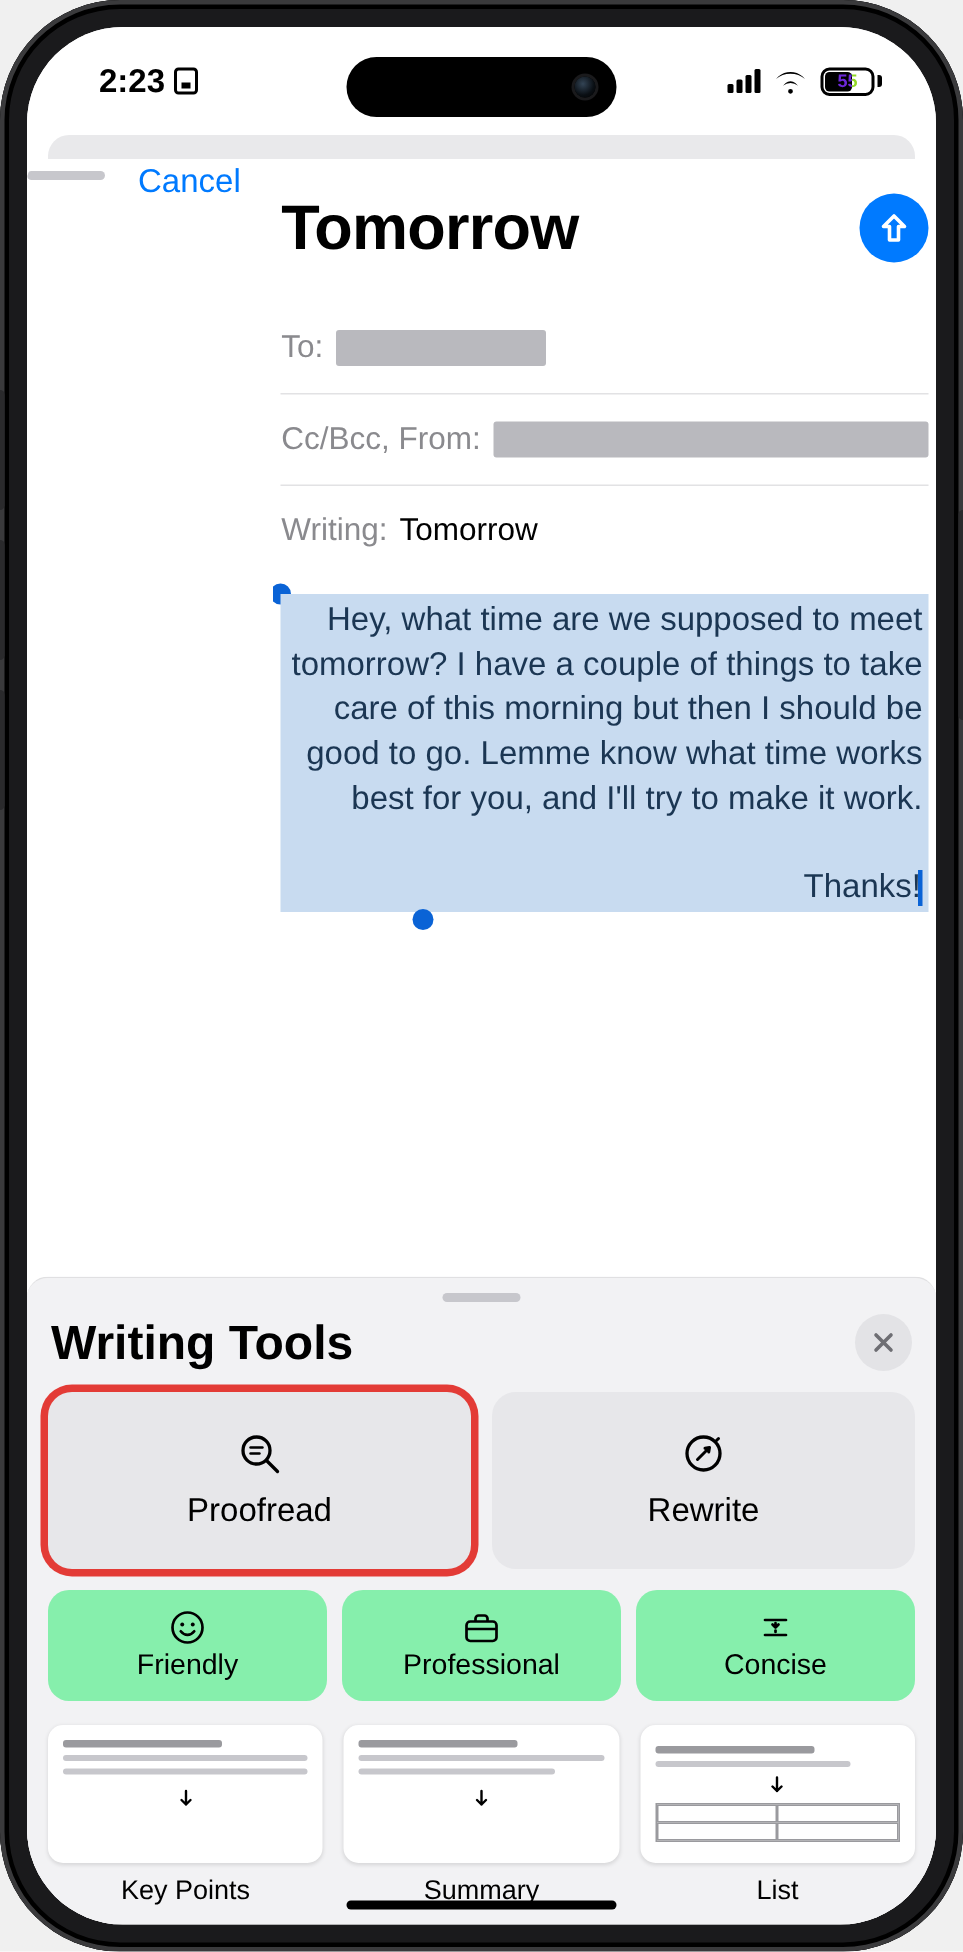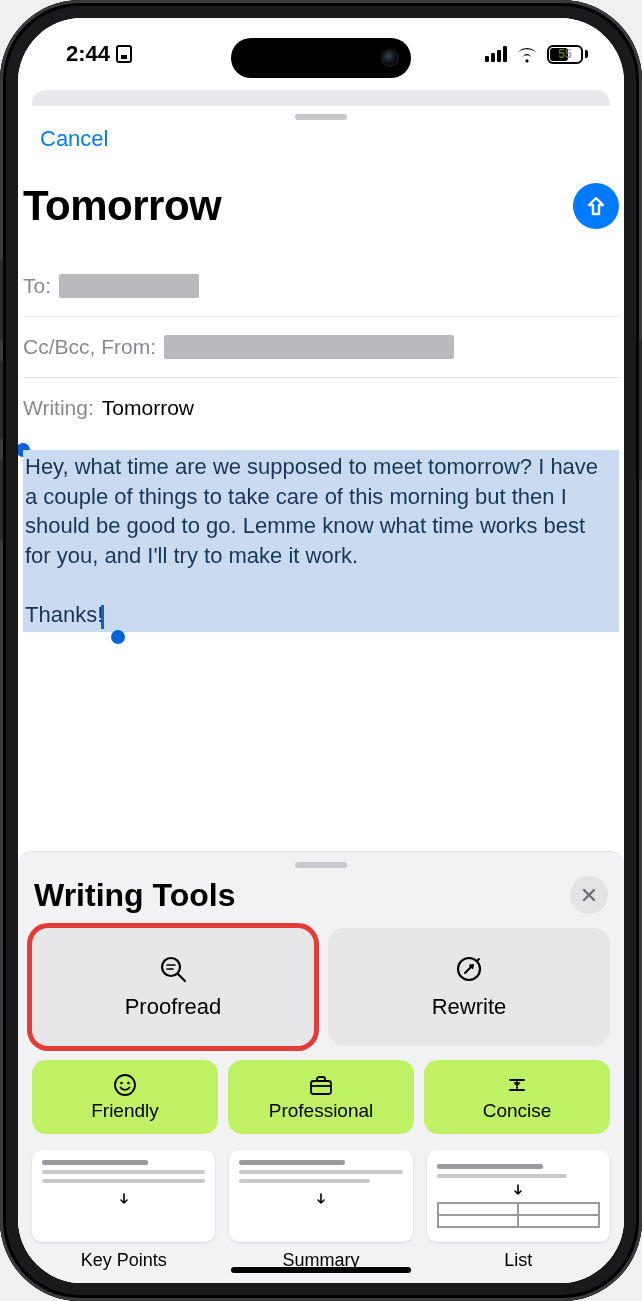--- a/index.html
+++ b/index.html
@@ -75,37 +75,38 @@
   }
   .status-left .ico-box::after{content:"";position:absolute;left:3px;right:3px;bottom:2px;height:4px;background:#000;}
   .status-right { display:flex; align-items:center; gap:8px; }
   .sig-bars { display:flex; gap:2px; align-items:flex-end; height:16px; }
   .sig-bars span { width:4px; background:#000; border-radius:1px; }
   .sig-bars span:nth-child(1){height:6px;} .sig-bars span:nth-child(2){height:9px;}
   .sig-bars span:nth-child(3){height:12px;} .sig-bars span:nth-child(4){height:16px;}
   .battery { display:flex; align-items:center; gap:2px; }
   .battery .body { width:36px;height:19px;border:2px solid #000;border-radius:6px;position:relative;display:flex;align-items:center;justify-content:center; }
   .battery .body::before{content:"";position:absolute;left:1px;top:1px;bottom:1px;width:55%;background:#000;border-radius:3px;}
-  .battery .body span{position:relative;font-size:12px;font-weight:700;color:#4d7c0f;mix-blend-mode:difference;}
+  .battery .body span{position:relative;font-size:12px;font-weight:700;color:#6d28d9;mix-blend-mode:difference;}
   .battery .cap {width:3px;height:8px;background:#000;border-radius:0 2px 2px 0;}
   .bg-sheet-stub {
     height: 22px;
     background: #e9e9eb;
     margin: 0 14px;
     border-radius: 14px 14px 0 0;
   }
   .sheet {
     flex:1;
     background:#fff;
     border-radius: 14px 14px 0 0;
     margin: -6px 0 0 0;
     position:relative;
     display:flex;
-    flex-direction:column;
+    flex-direction:row;
     overflow:hidden;
+    text-align:right;
   }
   .grabber {
     width:52px;height:6px;background:#c7c7cc;border-radius:3px;margin:8px auto 4px;
   }
   .nav-row {
     padding: 2px 22px 8px;
   }
   .cancel {
     color:#007aff;font-size:22px;font-weight:400;cursor:pointer;
   }
@@ -154,21 +155,21 @@
   .wt-title{font-size:32px;font-weight:700;}
   .close-btn{width:38px;height:38px;border-radius:50%;background:#e3e3e6;display:flex;align-items:center;justify-content:center;cursor:pointer;}
   .close-btn svg{width:16px;height:16px;}
   .row2{display:flex;gap:14px;margin-bottom:14px;}
   .tile-lg{
     flex:1;background:#e7e7ea;border-radius:16px;height:118px;display:flex;flex-direction:column;align-items:center;justify-content:center;gap:10px;cursor:pointer;font-size:22px;
   }
   .highlight-red{box-shadow:0 0 0 5px #e33b36;border-radius:16px;}
   .row3{display:flex;gap:10px;margin-bottom:16px;}
   .tile-sm{
-    flex:1;background:#bef264;border-radius:14px;height:74px;display:flex;flex-direction:column;align-items:center;justify-content:center;gap:3px;cursor:pointer;font-size:19px;
+    flex:1;background:#86efac;border-radius:14px;height:74px;display:flex;flex-direction:column;align-items:center;justify-content:center;gap:3px;cursor:pointer;font-size:19px;
   }
   .row4{display:flex;gap:14px;}
   .doc-tile{
     flex:1;display:flex;flex-direction:column;align-items:center;gap:8px;cursor:pointer;font-size:18px;
   }
   .doc-card{
     width:100%;height:92px;background:#fff;border-radius:10px;box-shadow:0 1px 3px rgba(0,0,0,.12);padding:10px 10px;display:flex;flex-direction:column;gap:5px;align-items:center;justify-content:flex-start;position:relative;
   }
   .doc-card .ln{height:4px;background:#c7c7cc;border-radius:2px;width:100%;}
   .doc-card .ln.title{height:5px;background:#9a9a9e;width:65%;align-self:flex-start;}
@@ -192,21 +193,21 @@
   <div class="phone-btn btn-vol3"></div>
   <div class="phone-btn btn-power"></div>
 
   <div class="screen">
     <div class="island">
         <span class="cam"></span>
       </div>
 
     <div class="status-bar">
       <div class="status-left">
-        <span>2:44</span>
+        <span>2:23</span>
         <span class="ico-box"></span>
       </div>
       <div class="status-right">
         <span class="sig-bars">
             <span></span>
             <span></span>
             <span></span>
             <span></span>
           </span>
         <span>

